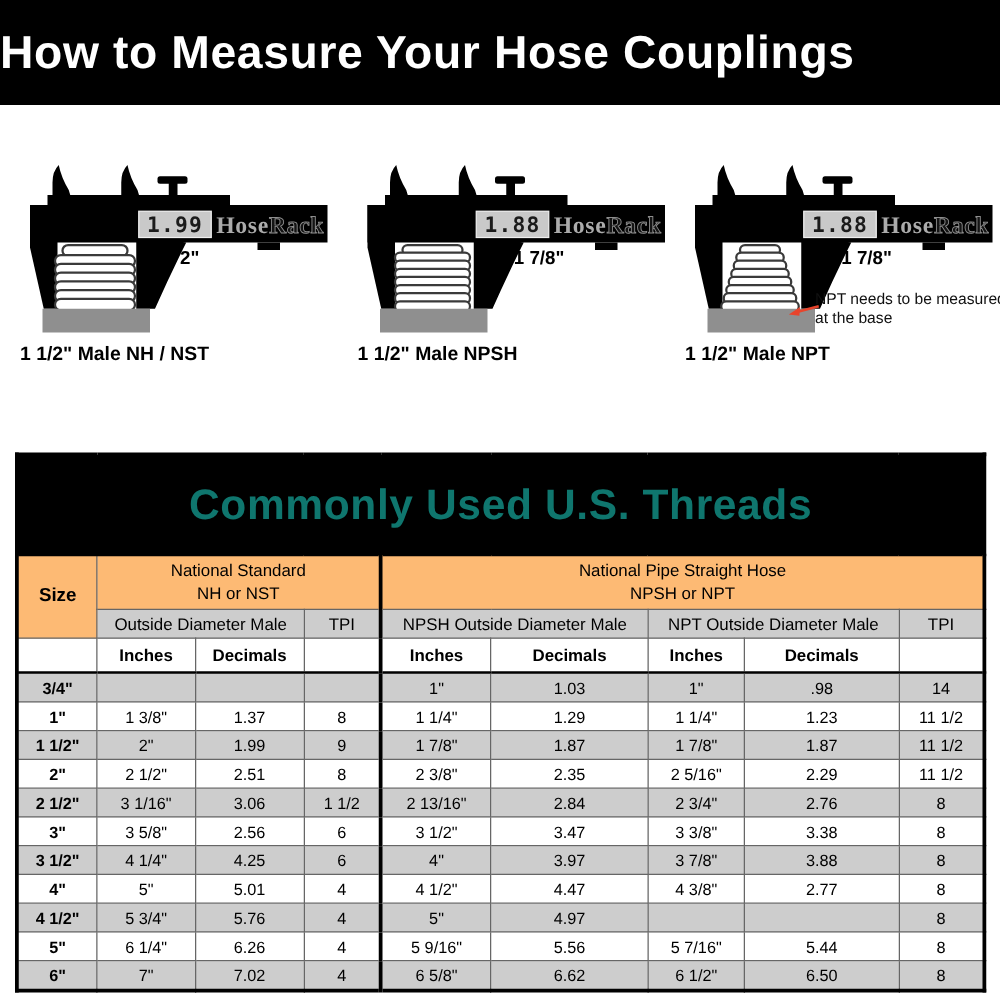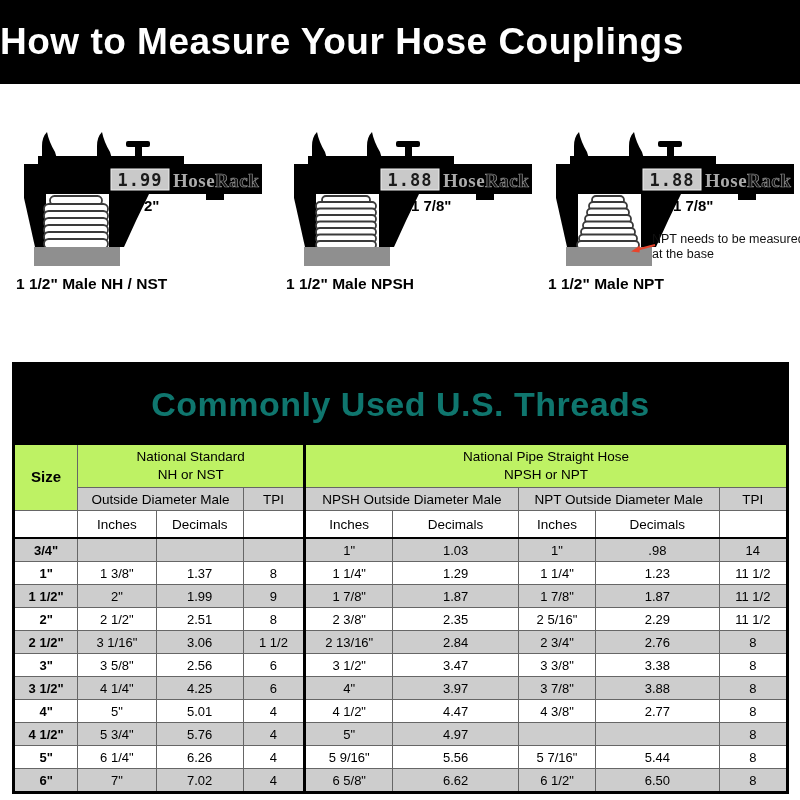--- a/index.html
+++ b/index.html
@@ -27,24 +27,24 @@
   .thread{fill:#fff;stroke:#3a3a3a;stroke-width:1.8;}
   .npt-note{position:absolute;left:112px;top:104px;width:162px;
             font-size:12.5px;line-height:1.18;color:#111;}
 
   
   table{position:absolute;left:12px;top:362px;width:777px;border-collapse:collapse;
         table-layout:fixed;border:3px solid #000;font-size:13px;}
   th,td{border:1px solid #666;text-align:center;vertical-align:middle;padding:0;font-weight:normal;}
   .title-row th{background:#000;color:#0f766e;font-size:34px;font-weight:bold;height:78px;
                 border-bottom:2px solid #000;letter-spacing:.5px;}
-  .grp-row th{height:42px;font-size:13.5px;white-space:pre-line;line-height:1.35;background:#bef264;}
+  .grp-row th{height:42px;font-size:13.5px;white-space:pre-line;line-height:1.35;background:#fdba74;}
   th.size-head{font-weight:bold;font-size:15px;}
   .sub-row th{height:22px;background:#cdcdcd;font-size:13.5px;}
-  .unit-row td{height:26px;font-size:13.5px;border-bottom:2px solid #000;background:#fff;}
+  .unit-row td{height:26px;font-size:13.5px;border-bottom:2px solid #000;background:#fff;font-weight:bold;}
   tbody td{height:22px;background:#fff;}
   tr.stripe td{background:#cdcdcd;}
   td.size-col{font-weight:bold;}
   .group-start{border-left:3px solid #000 !important;}
 </style>
 </head>
 <body>
 
 <header class="banner">
   <h1>How to Measure Your Hose Couplings</h1>

